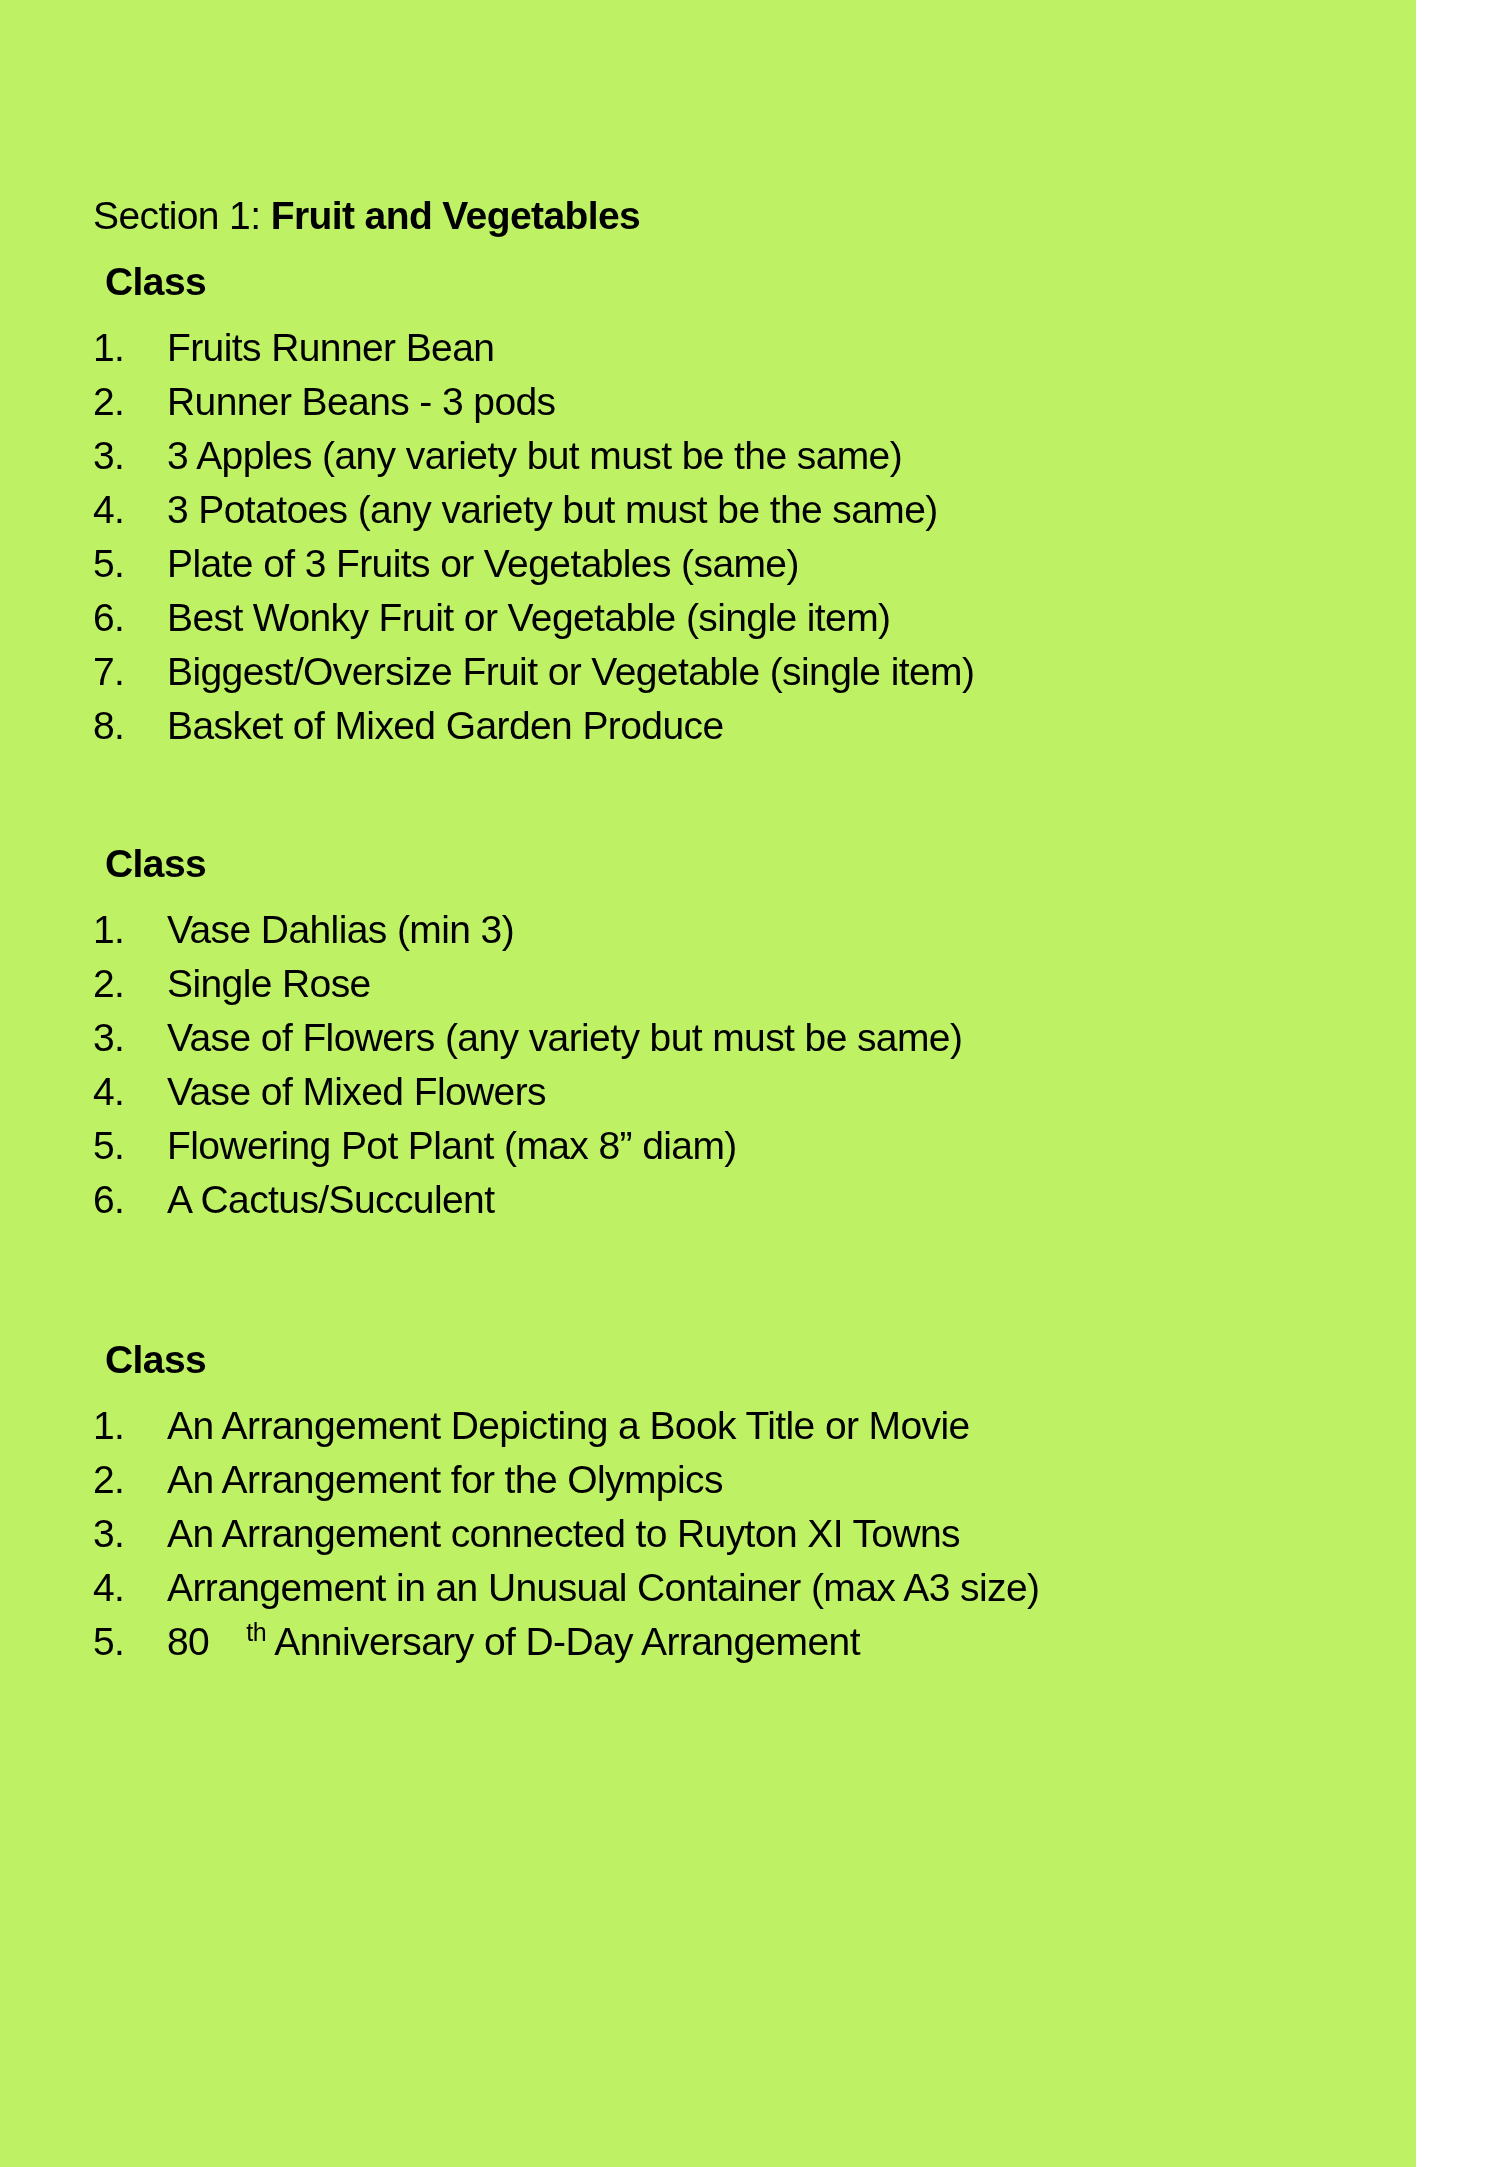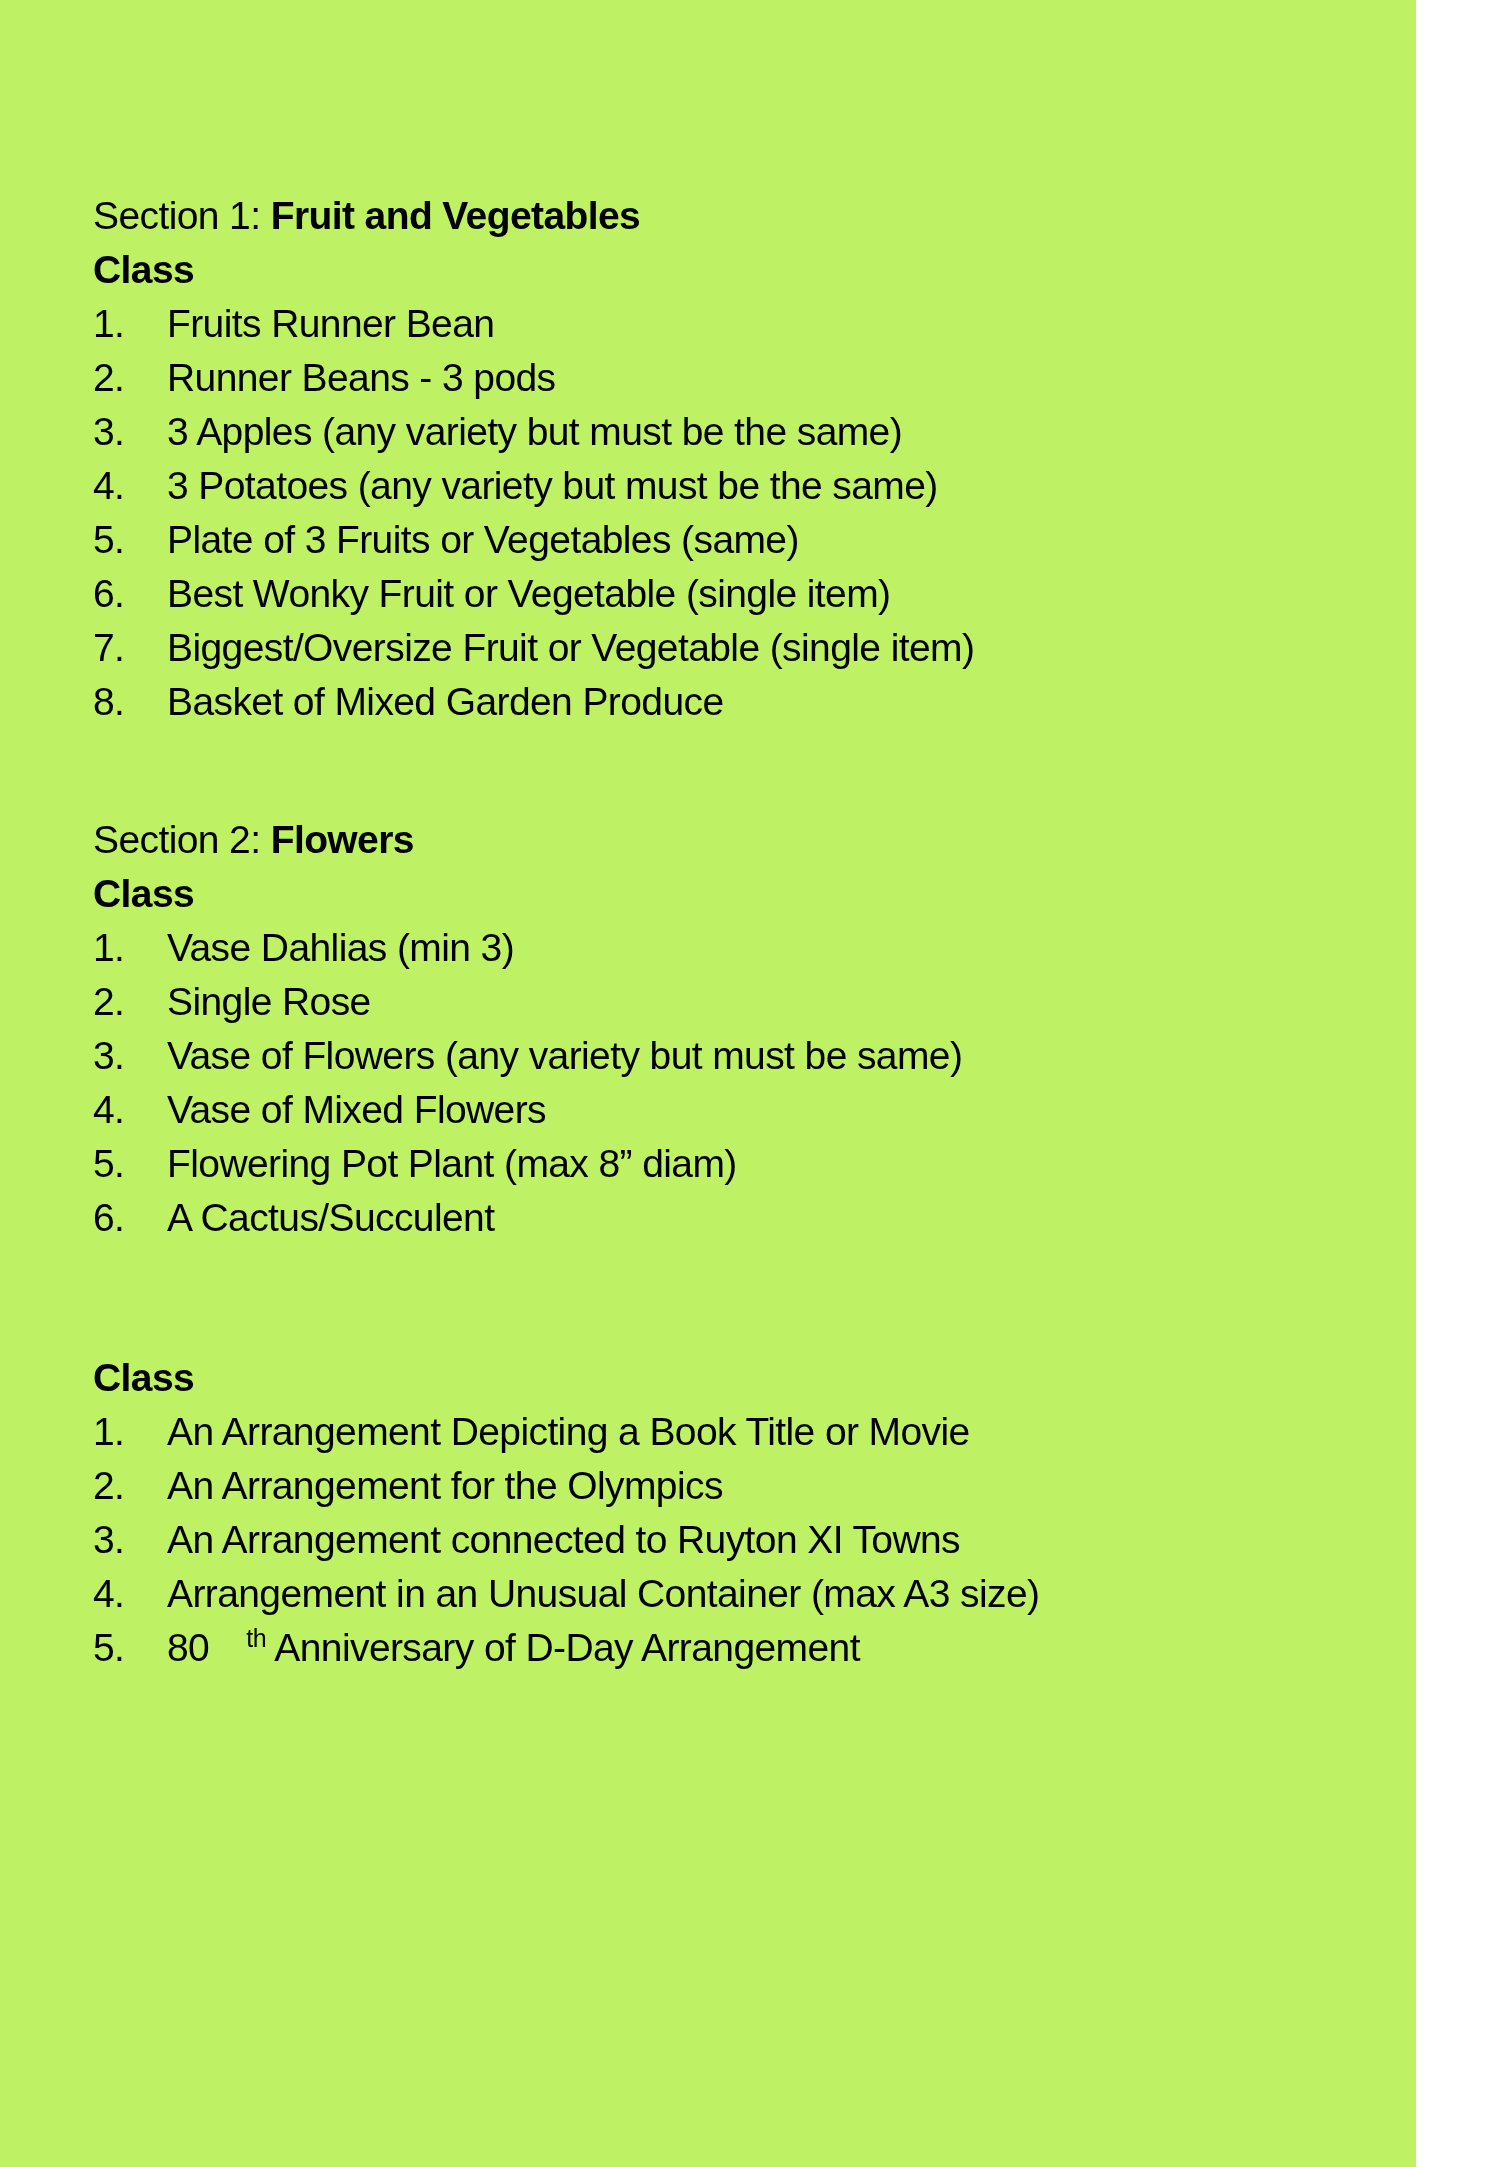--- a/index.html
+++ b/index.html
@@ -19,21 +19,21 @@
     letter-spacing: -0.6px;
     box-sizing: border-box;
     padding: 189px 60px 0 93px;
     overflow: hidden;
   }
   .doc-section { margin: 0; padding: 0; }
   .doc-section.sec-2 { margin-top: 84px; }
   .doc-section.sec-3 { margin-top: 106px; }
   .section-heading { margin: 0; font-weight: normal; font-size: 39px; line-height: 54px; }
   .section-heading .section-title { font-weight: bold; }
-  .class-heading { margin: 0; font-weight: bold; font-size: 39px; line-height: 54px; }
+  .class-heading { margin: 12px; font-weight: bold; font-size: 39px; line-height: 54px; }
   ol.class-list { list-style: none; margin: 0; padding: 0; }
   ol.class-list li {
     display: flex;
     align-items: baseline;
     margin: 0;
     padding: 0;
   }
   .item-number {
     flex: 0 0 74px;
     width: 74px;
@@ -93,21 +93,20 @@
   </li>
 
   <li>
     <span class="item-number">8.</span>
     <span class="item-text">Basket of Mixed Garden Produce</span>
   </li>
 </ol>
   </section>
 
   <section class="doc-section sec-2">
-    <p class="section-heading"><span class="section-label">Section 2: </span><span class="section-title">Flowers</span></p>
     <p class="class-heading">Class</p>
     <ol class="class-list">
   <li>
     <span class="item-number">1.</span>
     <span class="item-text">Vase Dahlias (min 3)</span>
   </li>
 
   <li>
     <span class="item-number">2.</span>
     <span class="item-text">Single Rose</span>

